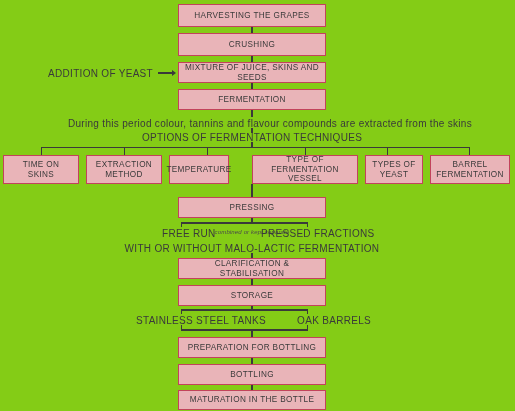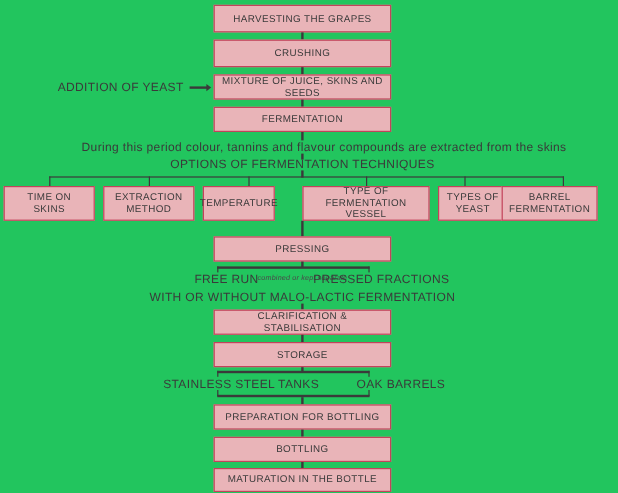--- a/index.html
+++ b/index.html
@@ -9,21 +9,21 @@
     background: #ffffff;
   }
   body {
     font-family: "Liberation Sans", sans-serif;
     color: #3a3a3a;
   }
   #canvas {
     position: relative;
     width: 515px;
     height: 411px;
-    background: #22c55e;
+    background: #84cc16;
     overflow: hidden;
   }
 
   
   .box {
     position: absolute;
     box-sizing: border-box;
     background: #e9b4b8;
     border: 1.5px solid #c2435b;
     display: flex;
@@ -144,21 +144,21 @@
       <span>TYPE OF</span>
       <span>FERMENTATION VESSEL</span>
     </span>
   </div>
   <div class="box" style="left:365px; top:155px; width:58px; height:29px;">
     <span>
       <span>TYPES OF</span>
       <span>YEAST</span>
     </span>
   </div>
-  <div class="box" style="left:418px; top:155px; width:80px; height:29px;">
+  <div class="box" style="left:430px; top:155px; width:80px; height:29px;">
     <span>
       <span>BARREL</span>
       <span>FERMENTATION</span>
     </span>
   </div>
 
   <div class="vline" style="left:251.3px; top:184px; height:13px;"></div>
 
   <div class="box" style="left:178px; top:197px; width:148px; height:21px;">
     <span>PRESSING</span>

